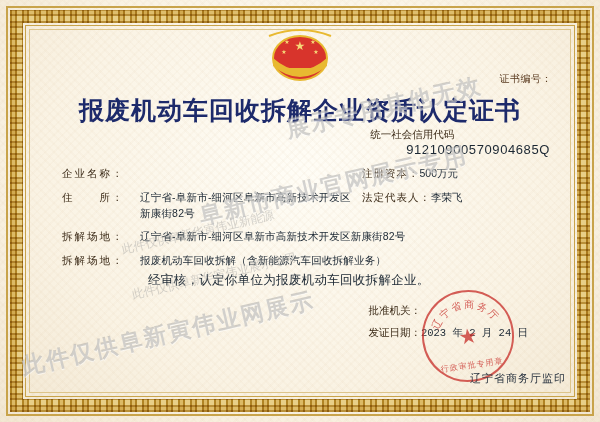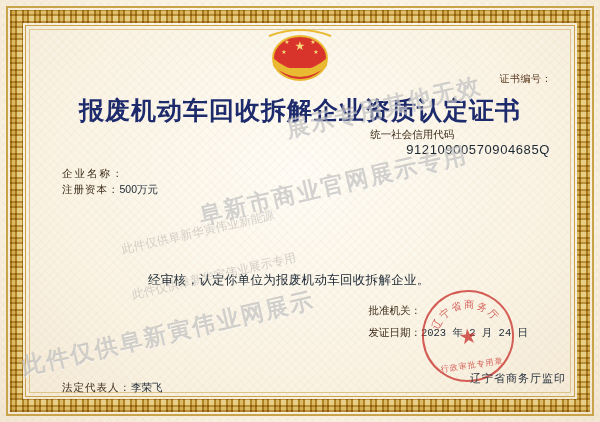--- a/index.html
+++ b/index.html
@@ -154,21 +154,20 @@
   }
   .credit-code {
     font-size: 13px;
     color: #1b2733;
     letter-spacing: .6px;
     padding-left: 36px;
   }
   .row2col {
     display: flex;
     width: 100%;
-    flex-direction: column;
   }
   .colA { flex: 1 1 auto; display: flex; }
   .colB { flex: 0 0 190px; display: flex; }
 
   
   .statement {
     position: absolute;
     left: 90px;
     right: 40px;
     top: 240px;
@@ -314,20 +313,27 @@
           </div>
           <div class="colB">
             <span class="lbl-r">注册资本：</span>
             <span class="val-r">500万元</span>
           </div>
         </div>
       </div>
 
       <div class="row">
         <div class="row2col">
+          <div class="colA">
+            <span class="lbl">住　　所：</span>
+            <span class="val">
+              <span>辽宁省-阜新市-细河区阜新市高新技术开发区</span><br>
+              <span>新康街82号</span>
+            </span>
+          </div>
           <div class="colB">
             <span class="lbl-r">法定代表人：</span>
             <span class="val-r">李荣飞</span>
           </div>
         </div>
       </div>
 
       <div class="row">
         <span class="lbl">拆解场地：</span>
         <span class="val">辽宁省-阜新市-细河区阜新市高新技术开发区新康街82号</span>

